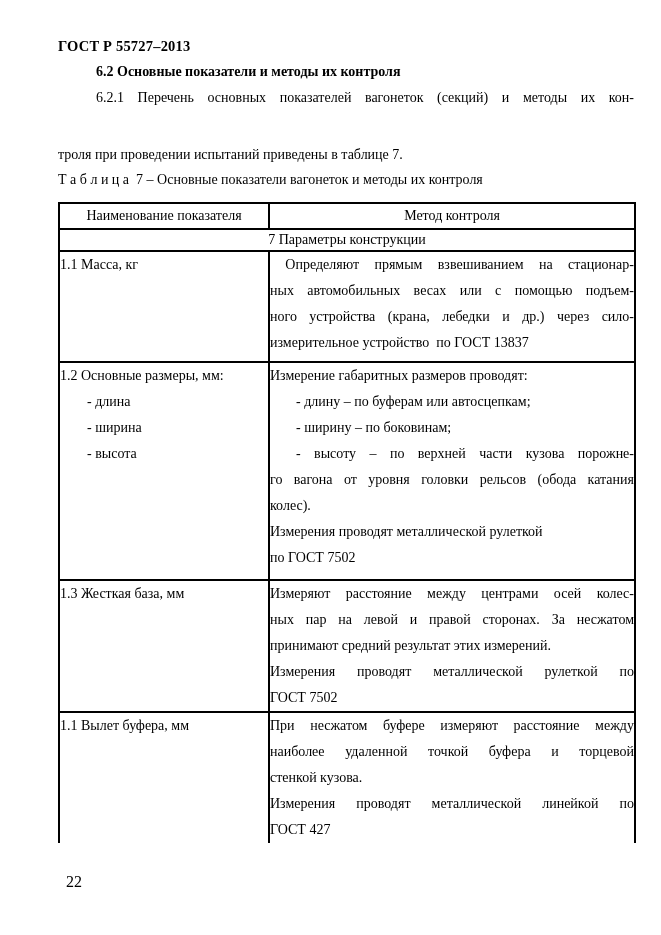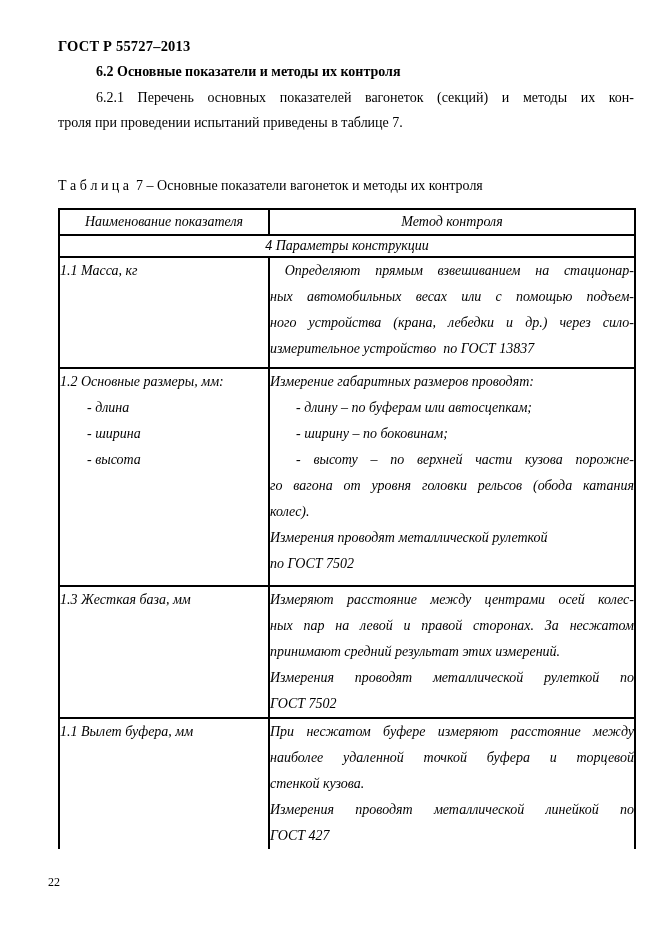--- a/index.html
+++ b/index.html
@@ -32,40 +32,39 @@
     padding-left: 38px;
   }
   .para-line1 {
     line-height: 25px;
     padding-left: 38px;
     text-align: justify;
     text-align-last: justify;
   }
   .para-line2 {
     line-height: 25px;
+    margin-top: 32px;
   }
   .tbl-caption {
     line-height: 26px;
-    margin-top: 38px;
   }
   table.gost {
     margin-top: 9px;
     width: 576px;
     table-layout: fixed;
     border-collapse: collapse;
   }
   table.gost col.c1 { width: 210px; }
   table.gost col.c2 { width: 366px; }
   table.gost th, table.gost td {
     border: 2px solid #000;
     padding: 0;
     vertical-align: top;
     font-weight: normal;
     font-size: 14px;
-    font-style: italic;
   }
   th.colhead {
     height: 24px;
     line-height: 24px;
     text-align: center;
     vertical-align: middle;
     border-bottom-width: 5px;
   }
   td.sectionrow {
     height: 20px;
@@ -79,23 +78,23 @@
   tr.r0 td { height: 109px; }
   tr.r1 td { height: 216px; }
   tr.r2 td { height: 130px; }
   tr.r3 td { height: 130px; border-bottom: none; }
   .tl { line-height: 26px; }
   .j { text-align: justify; text-align-last: justify; }
   .ind  { padding-left: 26px; }  
   .ind2 { padding-left: 27px; }  
   .page-number {
     position: absolute;
-    left: 48px;
+    left: 66px;
     top: 872px;
-    font-size: 12px;
+    font-size: 16px;
     line-height: 20px;
   }
 </style>
 </head>
 <body>
 
 <div class="page">
   <div class="content">
 
     <div class="doc-code">ГОСТ Р 55727–2013</div>
@@ -108,21 +107,21 @@
       <colgroup>
           <col class="c1">
           <col class="c2">
         </colgroup>
       <tbody>
         <tr>
           <th class="colhead">Наименование показателя</th>
           <th class="colhead">Метод контроля</th>
         </tr>
         <tr>
-          <td class="sectionrow" colspan="2">4 Параметры конструкции</td>
+          <td class="sectionrow" colspan="2">7 Параметры конструкции</td>
         </tr>
 
         <tr class="r0">
           <td class="namecell">
             <div class="tl">1.1 Масса, кг</div>
           </td>
           <td class="methodcell">
             <div class="tl j">&nbsp;Определяют прямым взвешиванием на стационар-</div>
             <div class="tl j">ных автомобильных весах или с помощью подъем-</div>
             <div class="tl j">ного устройства (крана, лебедки и др.) через сило-</div>

